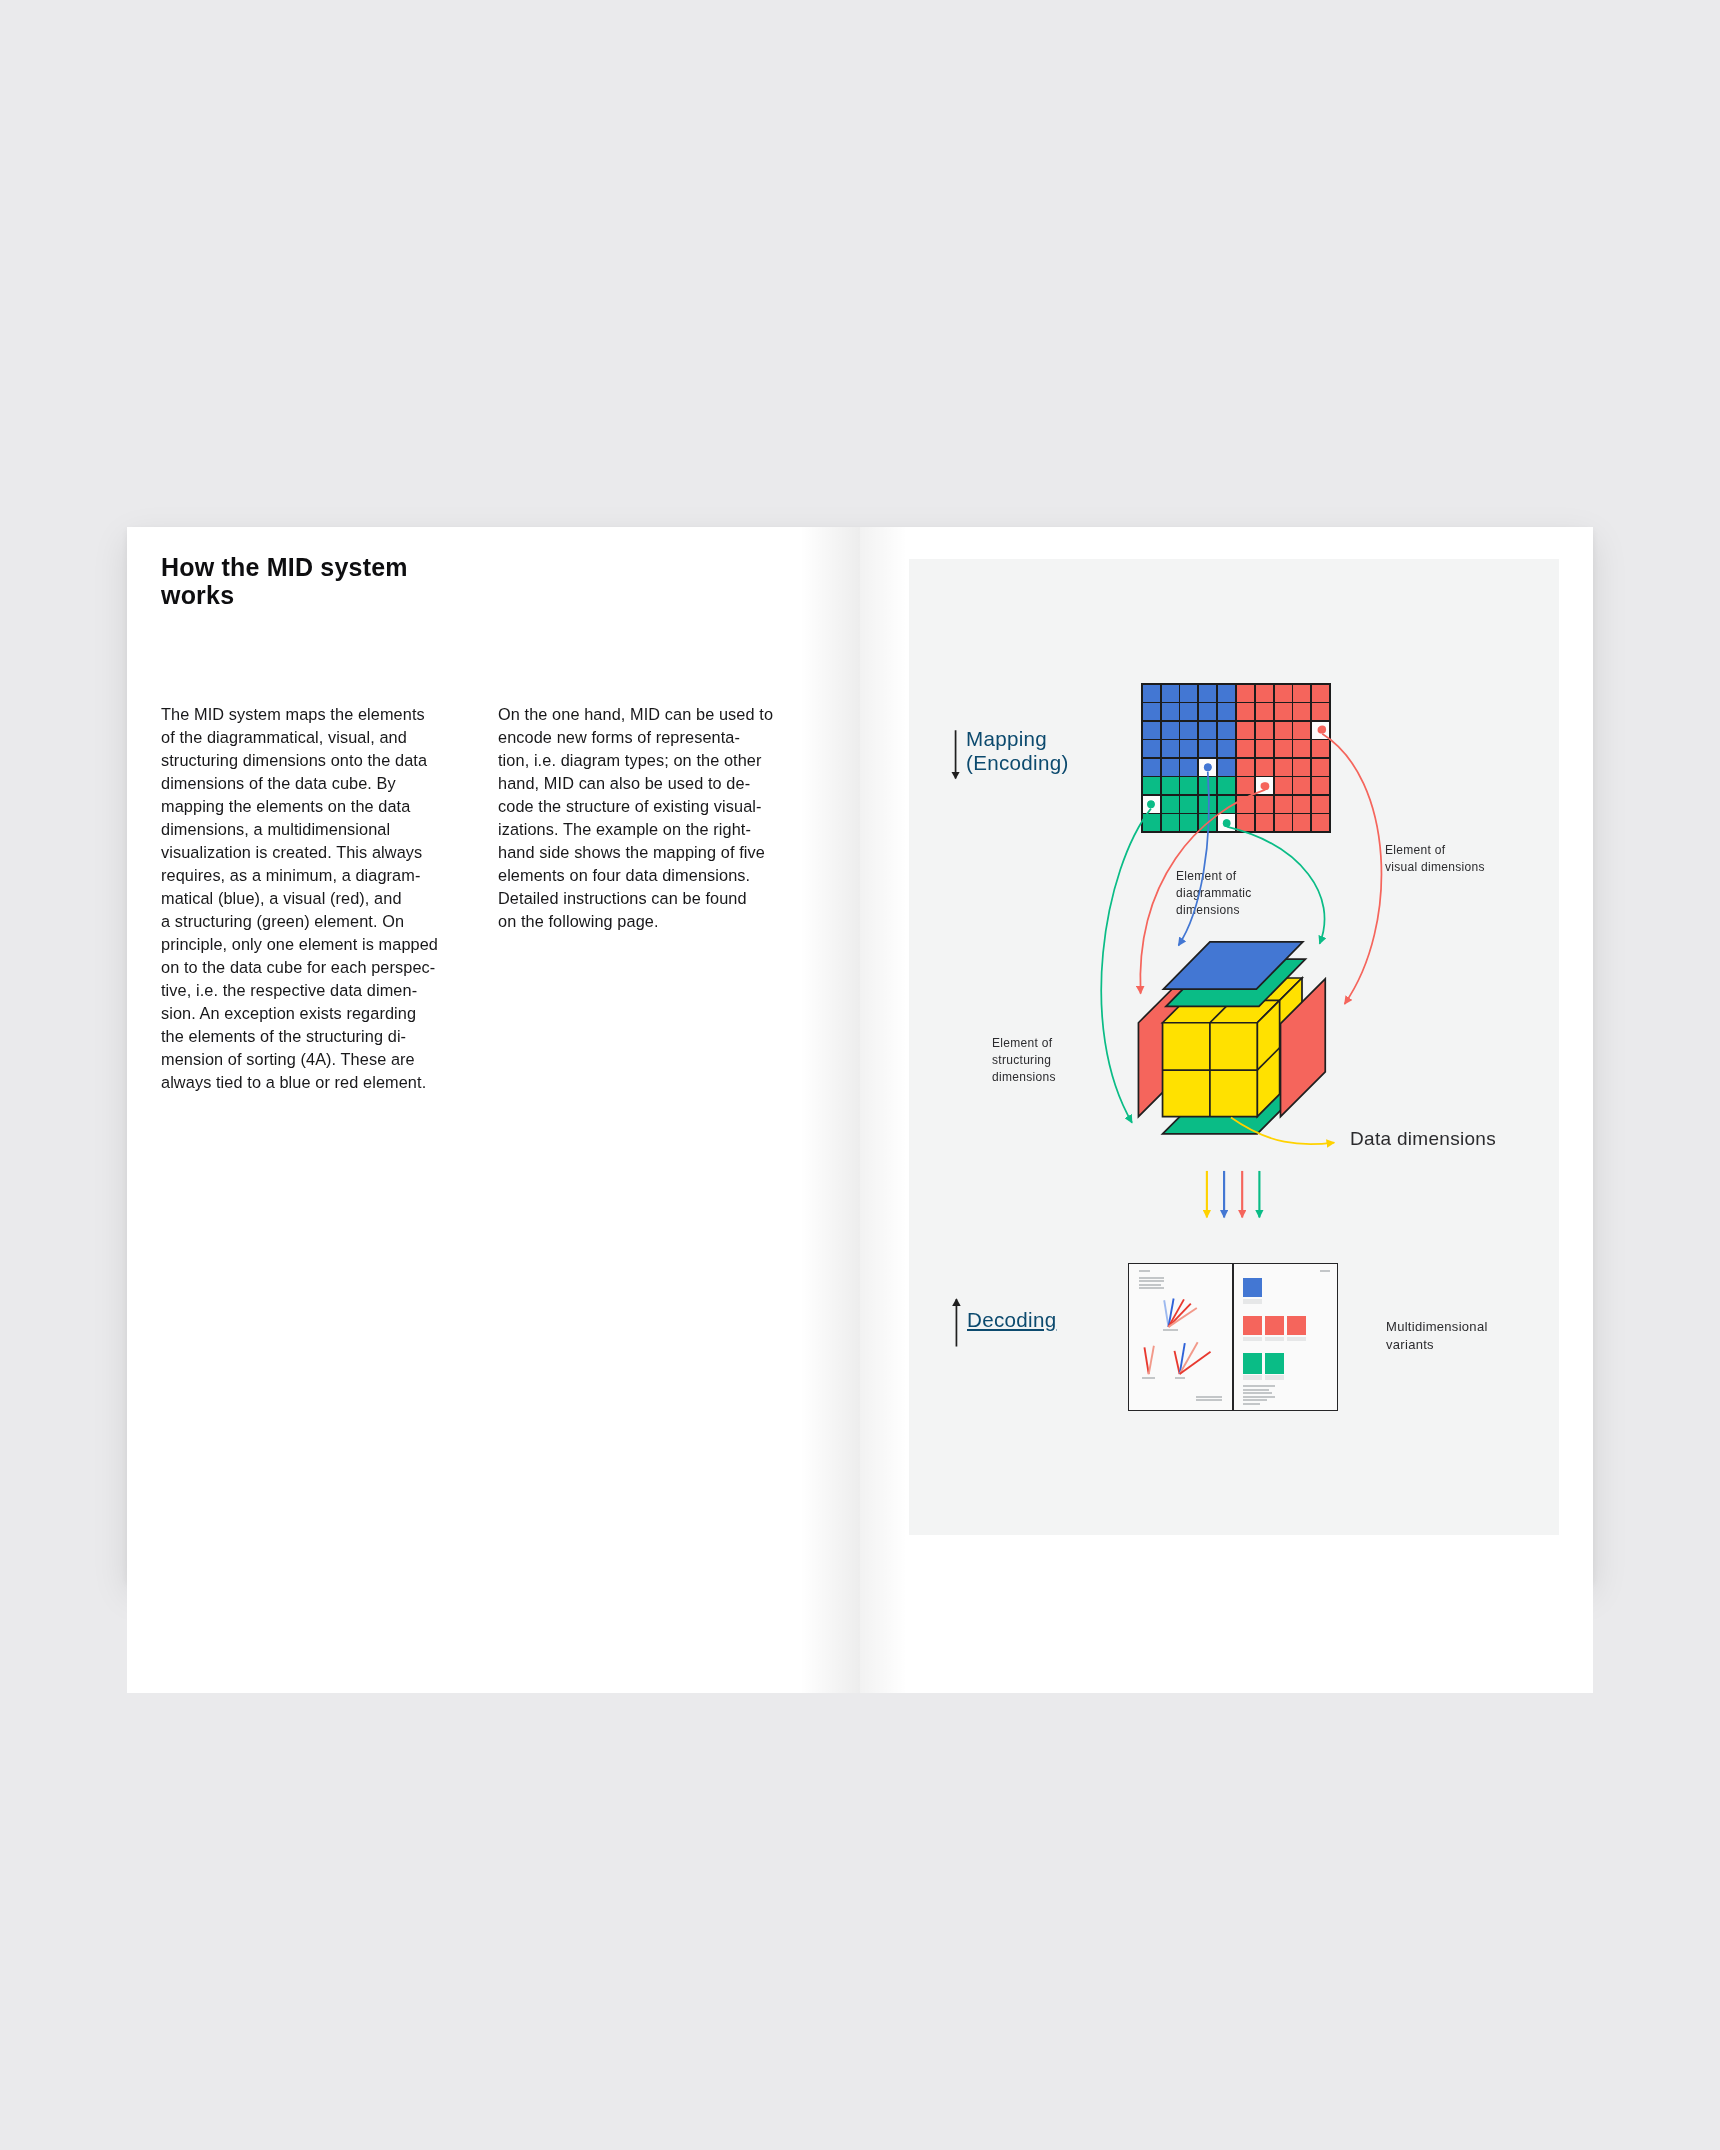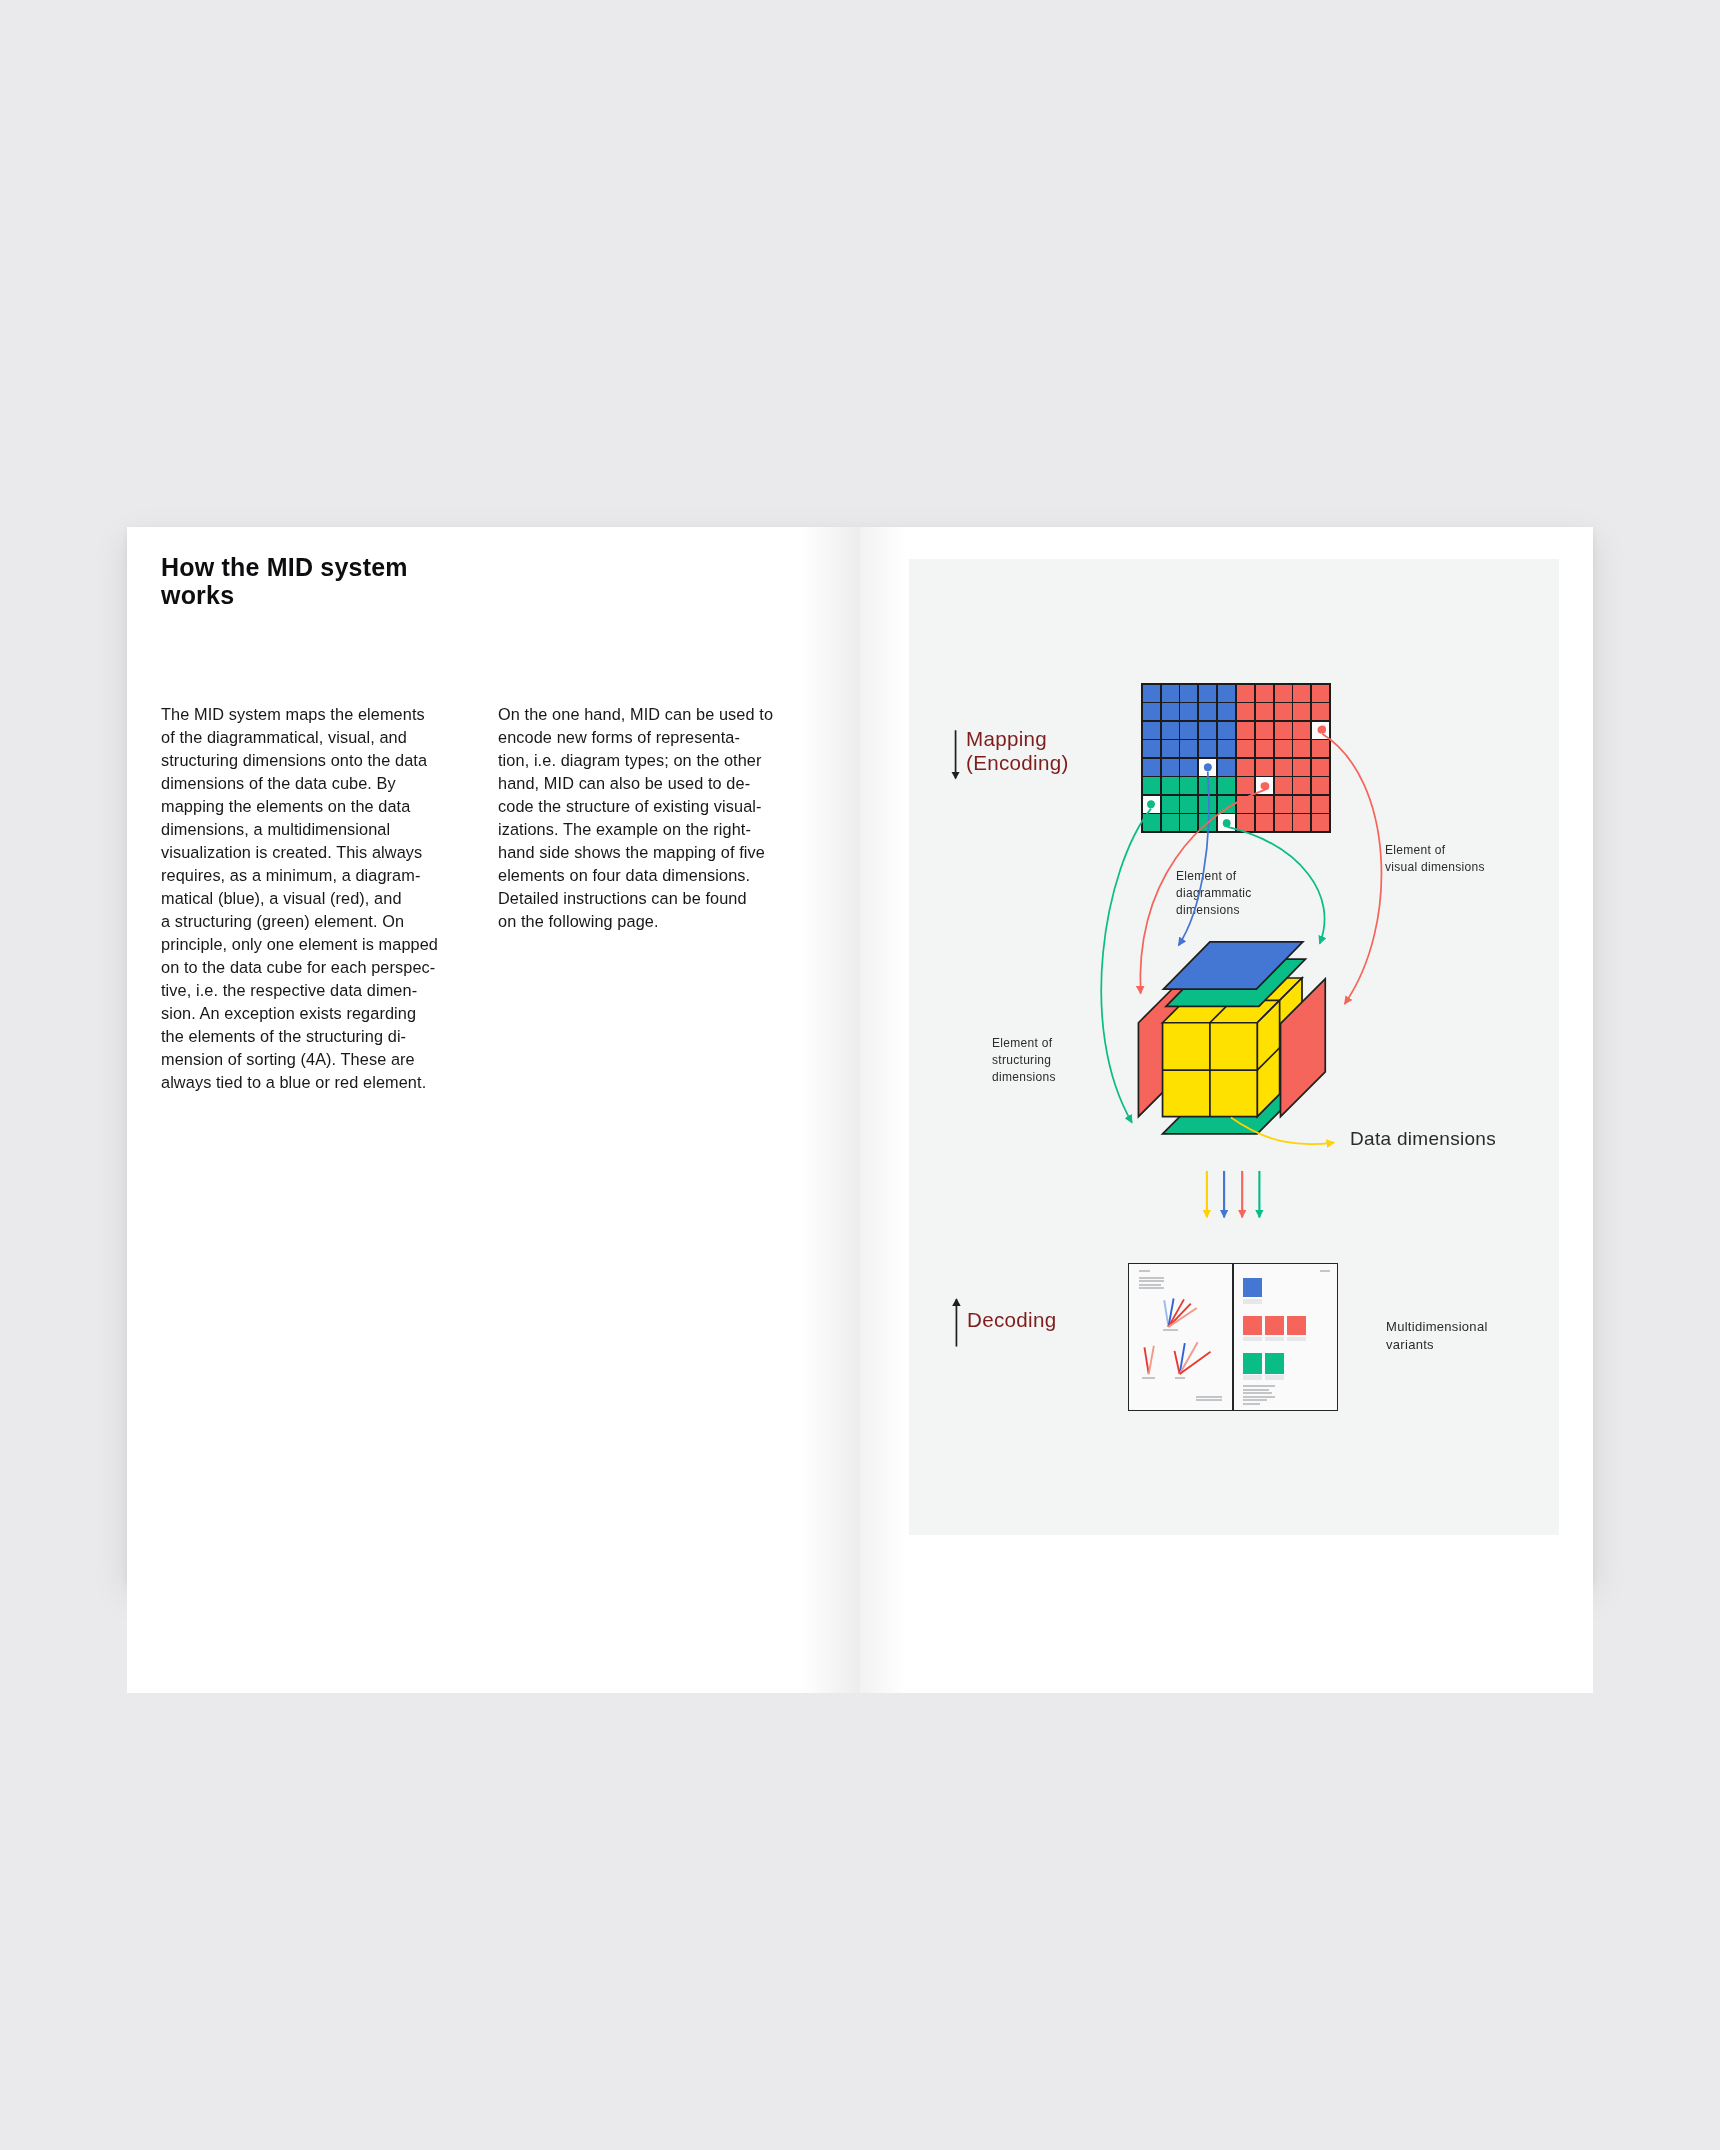--- a/index.html
+++ b/index.html
@@ -38,25 +38,25 @@
   .panel{
     position:absolute;left:49px;top:32px;width:650px;height:976px;
     background:var(--panel-bg,#f3f4f4);
   }
   .panel *{box-sizing:border-box;}
   .dlabel{
     position:absolute;font-size:12px;line-height:17px;color:#2b2b2e;
     white-space:pre-line;letter-spacing:0.3px;font-weight:400;
   }
   .biglabel{
-    position:absolute;font-size:20.6px;line-height:24px;color:#7f1d1d;
+    position:absolute;font-size:20.6px;line-height:24px;color:#0c4a6e;
     white-space:pre-line;letter-spacing:0.3px;font-weight:400;
   }
   .lbl-mapping{left:57px;top:168px;}
-  .lbl-decoding{left:58px;top:749px;}
+  .lbl-decoding{left:58px;top:749px;text-decoration:underline;}
   .lbl-diagrammatic{left:267px;top:309px;}
   .lbl-visual{left:476px;top:283px;}
   .lbl-structuring{left:83px;top:476px;}
   .lbl-data{left:441px;top:571px;font-size:19px;}
   .lbl-variants{left:441px;top:759px;font-size:13px;line-height:18px;margin-left:36px;}
 
   
   .mgrid{
     position:absolute;left:232px;top:124px;width:190px;height:150px;
     background:#1c1c1c;display:grid;

